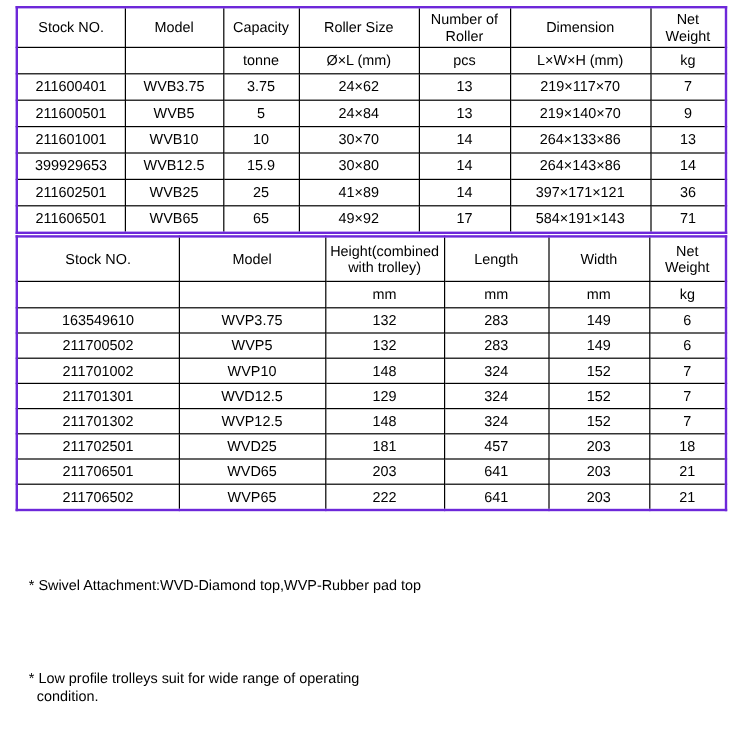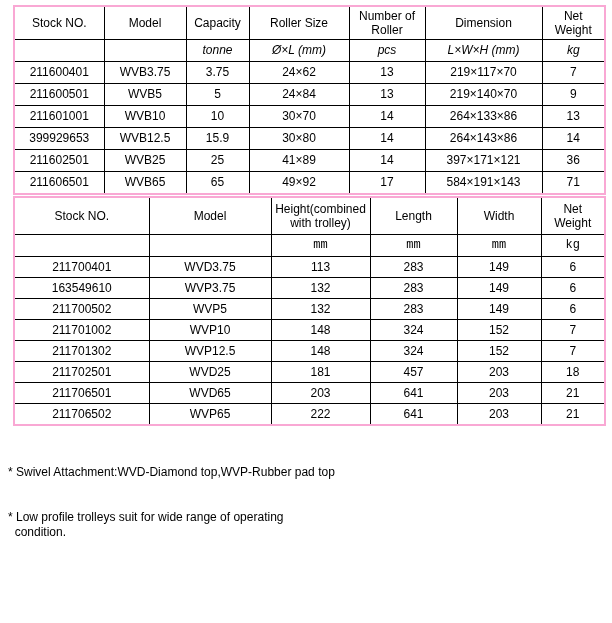--- a/index.html
+++ b/index.html
@@ -12,46 +12,46 @@
     font-family: "Liberation Sans", sans-serif;
     overflow: hidden;
   }
   .page {
     padding: 5px 0 0 13px;
   }
   table {
     border-collapse: collapse;
     table-layout: fixed;
     width: 591px;
-    border: 2px solid #f9a8d4;
+    border: 2px solid #6d28d9;
   }
   th, td {
     border: 1px solid #000;
     text-align: center;
     vertical-align: middle;
     font-size: 12px;
     font-weight: normal;
     padding: 0 2px;
     overflow: hidden;
     line-height: 1.2;
   }
   .t1 tr.hdr th { height: 32px; }
-  .t1 tr.units td { height: 21px; font-style: italic; }
+  .t1 tr.units td { height: 21px; }
   .t1 tbody td { height: 21px; }
   .t2 { margin-top: 1px; }
   .t2 tr.hdr th { height: 36px; }
-  .t2 tr.units td { height: 21px; font-family: Liberation Mono, monospace; }
+  .t2 tr.units td { height: 21px; }
   .t2 tbody td { height: 20px; }
   .notes {
     margin: 9px 0 0 -5px;
     font-size: 12px;
     line-height: 15px;
     white-space: pre-wrap;
   }
-  .note { margin: 0; }
+  .note { margin: 16px; }
 </style>
 </head>
 <body>
 
 <div class="page">
 
   <table class="t1">
     <colgroup>
       <col style="width:90px">
         <col style="width:82px">
@@ -161,47 +161,47 @@
         <td></td>
         <td></td>
         <td>mm</td>
         <td>mm</td>
         <td>mm</td>
         <td>kg</td>
       </tr>
     </thead>
     <tbody>
         <tr>
-          <td>211700401</td>
-          <td>WVD3.75</td>
-          <td>113</td>
-          <td>283</td>
-          <td>149</td>
-          <td>6</td>
-        </tr>
-        <tr>
           <td>163549610</td>
           <td>WVP3.75</td>
           <td>132</td>
           <td>283</td>
           <td>149</td>
           <td>6</td>
         </tr>
         <tr>
           <td>211700502</td>
           <td>WVP5</td>
           <td>132</td>
           <td>283</td>
           <td>149</td>
           <td>6</td>
         </tr>
         <tr>
           <td>211701002</td>
           <td>WVP10</td>
           <td>148</td>
+          <td>324</td>
+          <td>152</td>
+          <td>7</td>
+        </tr>
+        <tr>
+          <td>211701301</td>
+          <td>WVD12.5</td>
+          <td>129</td>
           <td>324</td>
           <td>152</td>
           <td>7</td>
         </tr>
         <tr>
           <td>211701302</td>
           <td>WVP12.5</td>
           <td>148</td>
           <td>324</td>
           <td>152</td>

